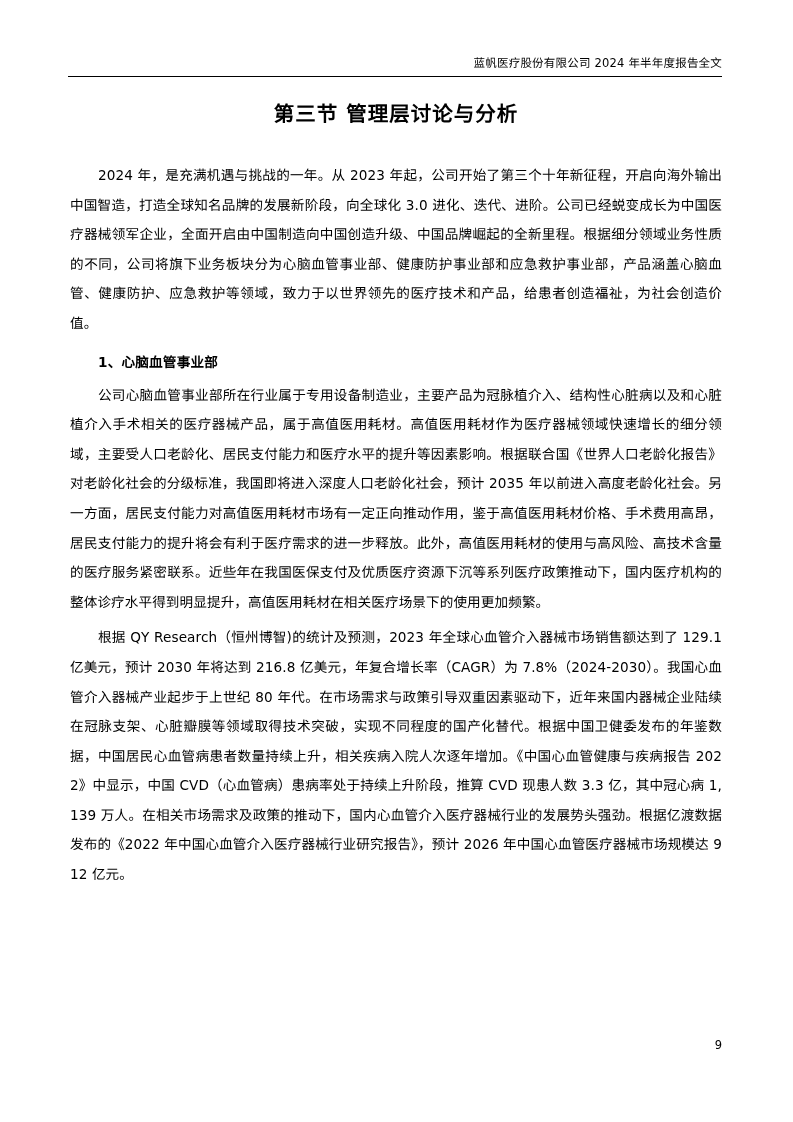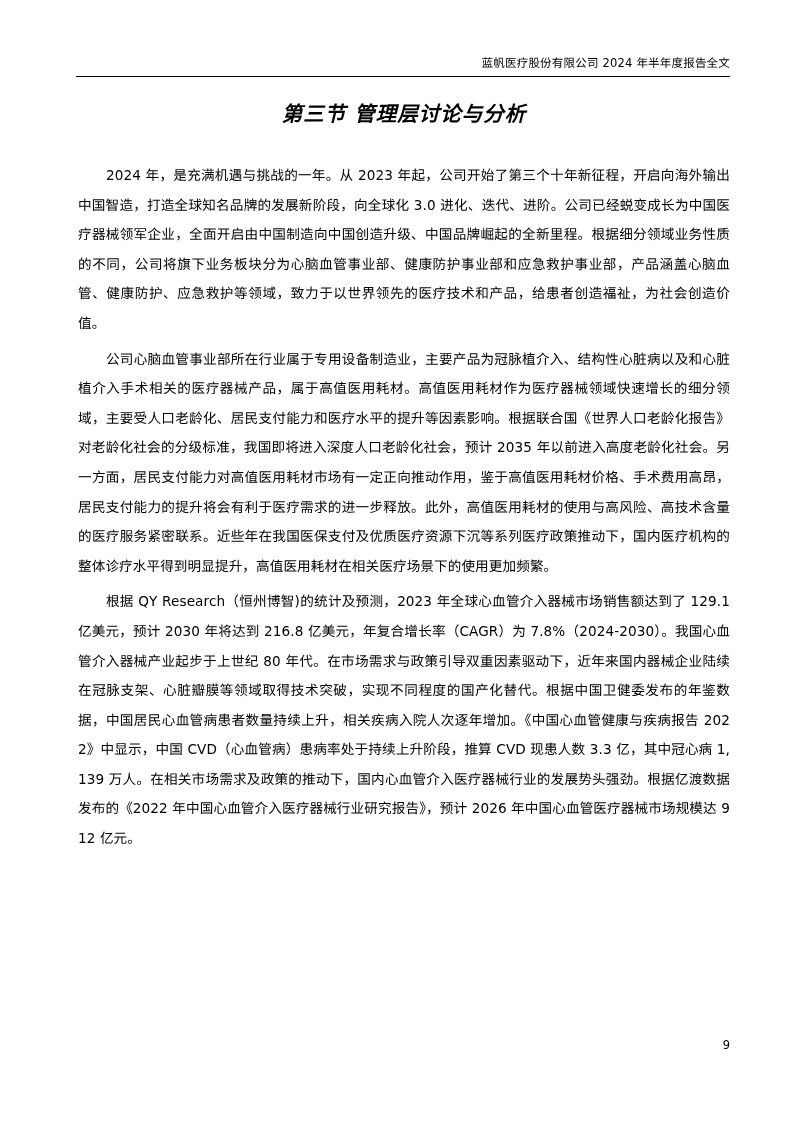--- a/index.html
+++ b/index.html
@@ -17,21 +17,20 @@
     overflow: hidden;
   }
 
   .page {
     position: absolute;
     top: 0; left: 0;
     width: 688px;
     height: 1122px;
     box-sizing: border-box;
     padding: 17px;
-    margin-left: 8px;
   }
 
   
   .header {
     position: absolute;
     top: 52px;
     left: 68px;
     width: 654px;
     box-sizing: border-box;
     text-align: right;
@@ -62,21 +61,20 @@
   }
 
   .doc-title {
     font-family: "DejaVu Sans", "Liberation Sans", sans-serif;
     font-weight: bold;
     font-size: 20.5px;
     line-height: 34px;
     text-align: center;
     letter-spacing: 1px;
     margin: 0 0 30px 0;
-    font-style: italic;
   }
 
   .h1 {
     font-family: "DejaVu Sans", "Liberation Sans", sans-serif;
     font-weight: bold;
     font-size: 15px;
     line-height: 26px;
     margin: 0 0 14px 0;
     letter-spacing: 0.2px;
   }
@@ -135,20 +133,21 @@
   <div class="header-rule"></div>
 
   <div class="content">
 
     <h1 class="doc-title">第三节 管理层讨论与分析</h1>
 
 
     <p class="body">2024 年，是充满机遇与挑战的一年。从 2023 年起，公司开始了第三个十年新征程，开启向海外输出中国智造，打造全球知名品牌的发展新阶段，向全球化 3.0 进化、迭代、进阶。公司已经蜕变成长为中国医疗器械领军企业，全面开启由中国制造向中国创造升级、中国品牌崛起的全新里程。根据细分领域业务性质的不同，公司将旗下业务板块分为心脑血管事业部、健康防护事业部和应急救护事业部，产品涵盖心脑血管、健康防护、应急救护等领域，致力于以世界领先的医疗技术和产品，给患者创造福祉，为社会创造价值。</p>
 
 
+    <h4 class="h3">1、心脑血管事业部</h4>
 
     <p class="body">公司心脑血管事业部所在行业属于专用设备制造业，主要产品为冠脉植介入、结构性心脏病以及和心脏植介入手术相关的医疗器械产品，属于高值医用耗材。高值医用耗材作为医疗器械领域快速增长的细分领域，主要受人口老龄化、居民支付能力和医疗水平的提升等因素影响。根据联合国《世界人口老龄化报告》对老龄化社会的分级标准，我国即将进入深度人口老龄化社会，预计 2035 年以前进入高度老龄化社会。另一方面，居民支付能力对高值医用耗材市场有一定正向推动作用，鉴于高值医用耗材价格、手术费用高昂，居民支付能力的提升将会有利于医疗需求的进一步释放。此外，高值医用耗材的使用与高风险、高技术含量的医疗服务紧密联系。近些年在我国医保支付及优质医疗资源下沉等系列医疗政策推动下，国内医疗机构的整体诊疗水平得到明显提升，高值医用耗材在相关医疗场景下的使用更加频繁。</p>
 
     <p class="body">根据 QY Research（恒州博智)的统计及预测，2023 年全球心血管介入器械市场销售额达到了 129.1 亿美元，预计 2030 年将达到 216.8 亿美元，年复合增长率（CAGR）为 7.8%（2024-2030）。我国心血管介入器械产业起步于上世纪 80 年代。在市场需求与政策引导双重因素驱动下，近年来国内器械企业陆续在冠脉支架、心脏瓣膜等领域取得技术突破，实现不同程度的国产化替代。根据中国卫健委发布的年鉴数据，中国居民心血管病患者数量持续上升，相关疾病入院人次逐年增加。《中国心血管健康与疾病报告 2022》中显示，中国 CVD（心血管病）患病率处于持续上升阶段，推算 CVD 现患人数 3.3 亿，其中冠心病 1,139 万人。在相关市场需求及政策的推动下，国内心血管介入医疗器械行业的发展势头强劲。根据亿渡数据发布的《2022 年中国心血管介入医疗器械行业研究报告》，预计 2026 年中国心血管医疗器械市场规模达 912 亿元。</p>
 
   </div>
 
   <div class="page-number">9</div>
 
 </div>

